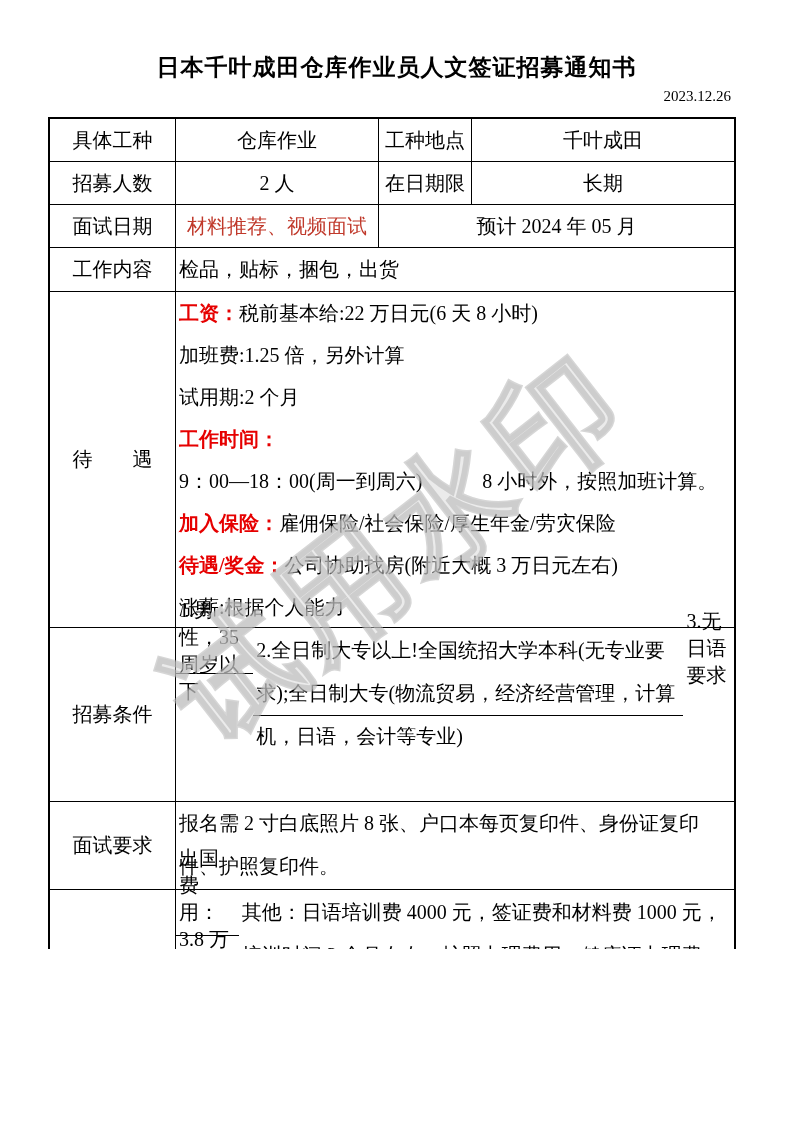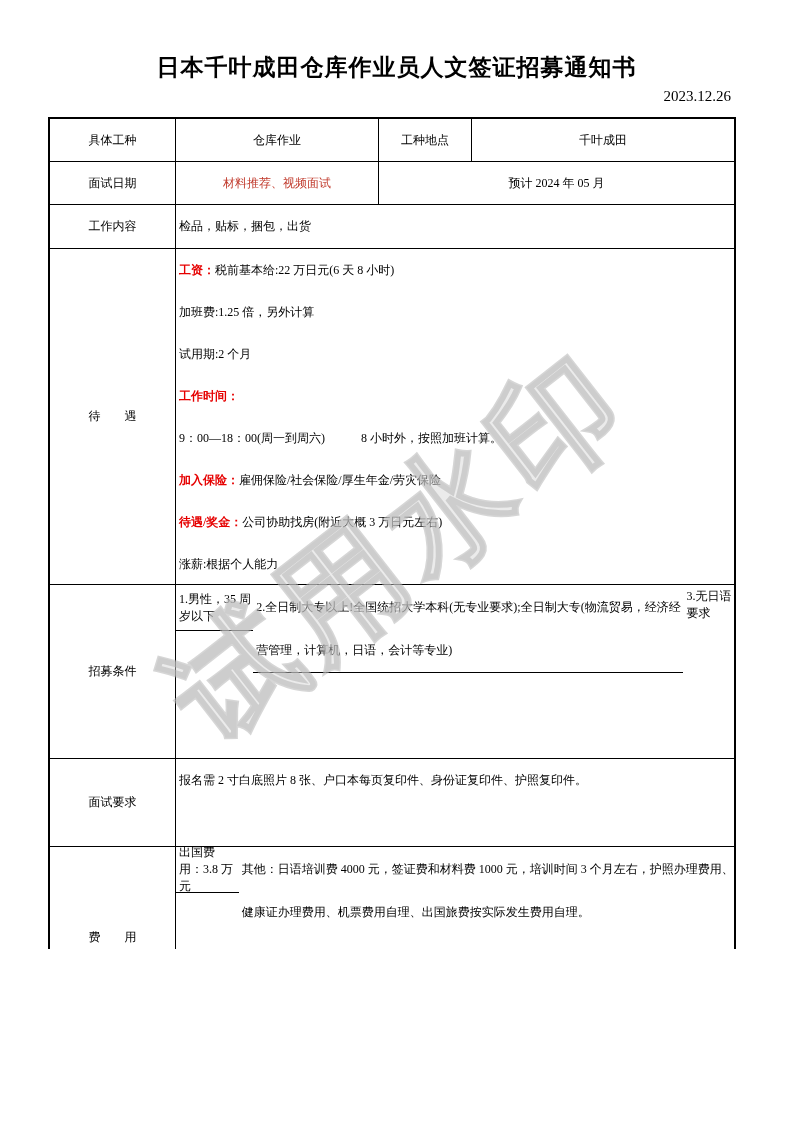--- a/index.html
+++ b/index.html
@@ -17,21 +17,21 @@
     letter-spacing:1px;color:#000000;
   }
   .doc-date{
     position:absolute;top:88px;right:62px;
     font-size:15px;color:#000000;
   }
   
   .doc-table{
     position:absolute;left:48px;top:117px;width:688px;height:953px;
     border-top:2px solid #000;border-left:2px solid #000;border-right:2px solid #000;
-    box-sizing:border-box;font-size:12px;
+    box-sizing:border-box;font-size:20px;
   }
   .trow{display:flex;box-sizing:border-box;border-bottom:1px solid #000;}
   .trow.no-bottom{border-bottom:none;}
   .cell{box-sizing:border-box;display:flex;align-items:center;}
   .cell.rt{border-right:1px solid #000;}
   .lab{width:126px;justify-content:center;text-align:center;flex:none;}
   .val-a{width:203px;justify-content:center;text-align:center;flex:none;}
   .lab-b{width:93px;justify-content:center;text-align:center;flex:none;border-right:1px solid #000;}
   .val-b{flex:1;justify-content:center;text-align:left;}
   .wide{flex:1;justify-content:flex-start;padding-left:3px;}
@@ -69,20 +69,26 @@
 
   <div class="doc-table">
 
     <div class="trow" style="height:43px">
       <div class="cell lab rt">具体工种</div>
       <div class="cell val-a rt">仓库作业</div>
       <div class="cell lab-b">工种地点</div>
       <div class="cell val-b">千叶成田</div>
     </div>
 
+    <div class="trow" style="height:43px">
+      <div class="cell lab rt">招募人数</div>
+      <div class="cell val-a rt">2 人</div>
+      <div class="cell lab-b">在日期限</div>
+      <div class="cell val-b">长期</div>
+    </div>
 
     <div class="trow" style="height:43px">
       <div class="cell lab rt">面试日期</div>
       <div class="cell val-a rt red-val">材料推荐、视频面试</div>
       <div class="cell val-b">预计 2024 年 05 月</div>
     </div>
 
     <div class="trow" style="height:44px">
       <div class="cell lab rt">工作内容</div>
       <div class="cell wide">检品，贴标，捆包，出货</div>

